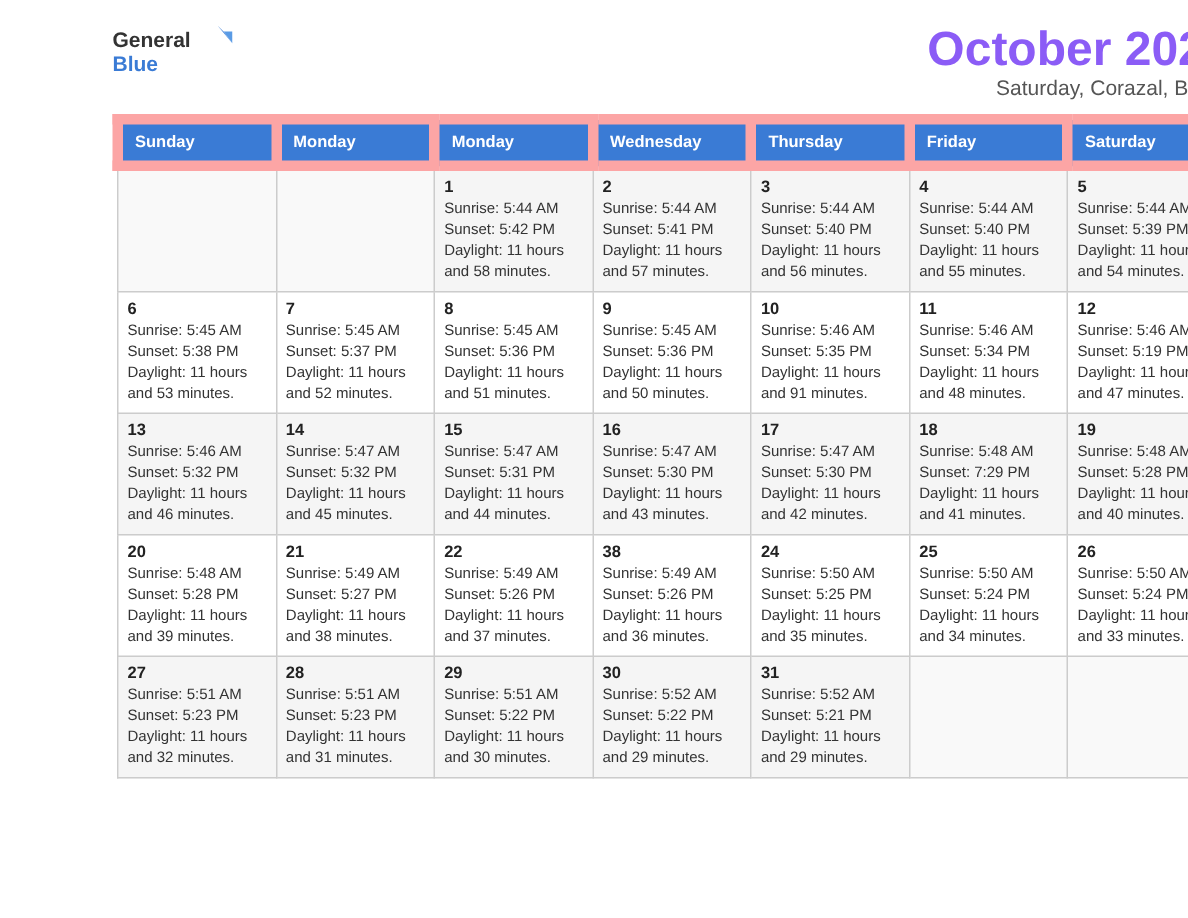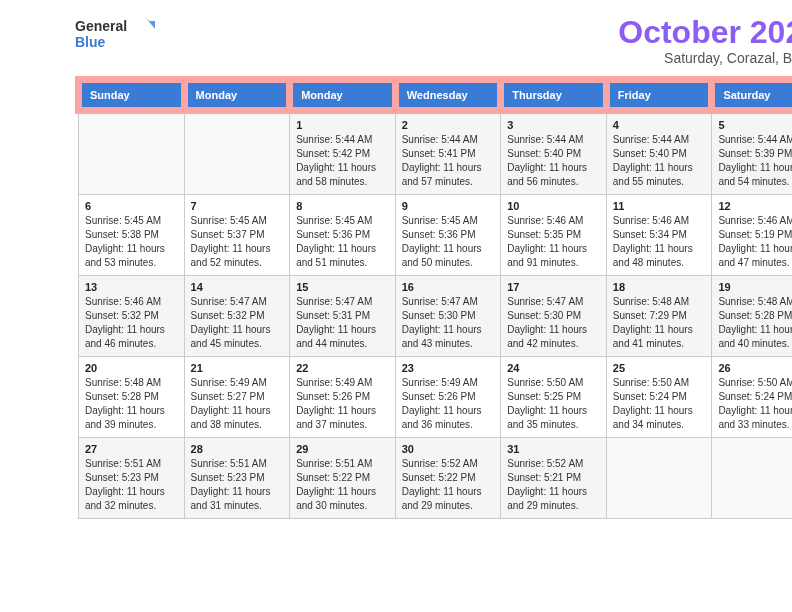--- a/index.html
+++ b/index.html
@@ -209,21 +209,21 @@
           </td>
           <td>
             <span class="day-number">21</span>
             <div class="day-info"><span>Sunrise: 5:49 AM</span><br><span>Sunset: 5:27 PM</span><br><span>Daylight: 11 hours and 38 minutes.</span></div>
           </td>
           <td>
             <span class="day-number">22</span>
             <div class="day-info"><span>Sunrise: 5:49 AM</span><br><span>Sunset: 5:26 PM</span><br><span>Daylight: 11 hours and 37 minutes.</span></div>
           </td>
           <td>
-            <span class="day-number">23</span>
+            <span class="day-number">38</span>
             <div class="day-info"><span>Sunrise: 5:49 AM</span><br><span>Sunset: 5:26 PM</span><br><span>Daylight: 11 hours and 36 minutes.</span></div>
           </td>
           <td>
             <span class="day-number">24</span>
             <div class="day-info"><span>Sunrise: 5:50 AM</span><br><span>Sunset: 5:25 PM</span><br><span>Daylight: 11 hours and 35 minutes.</span></div>
           </td>
           <td>
             <span class="day-number">25</span>
             <div class="day-info"><span>Sunrise: 5:50 AM</span><br><span>Sunset: 5:24 PM</span><br><span>Daylight: 11 hours and 34 minutes.</span></div>
           </td>

